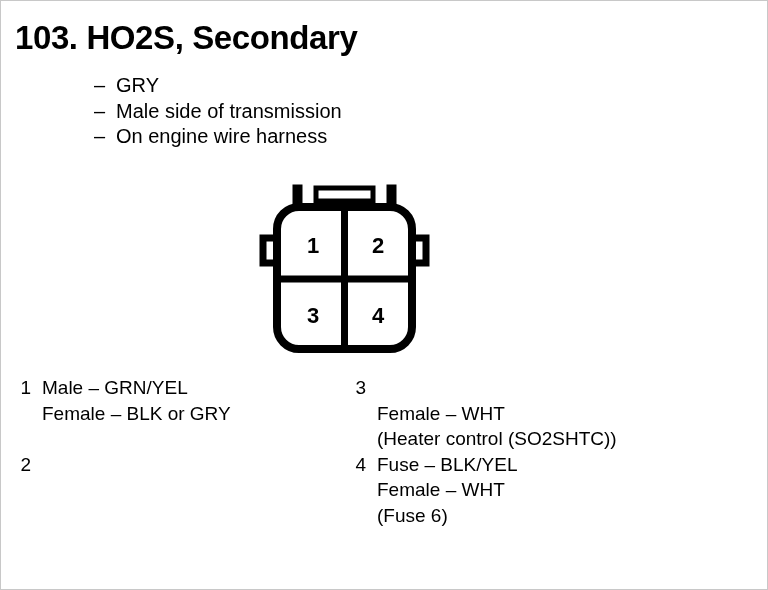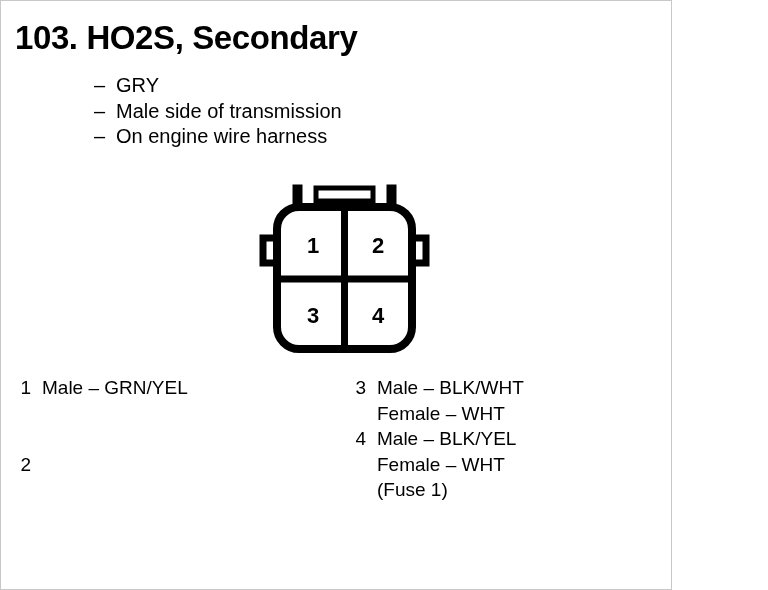--- a/index.html
+++ b/index.html
@@ -6,21 +6,21 @@
     margin: 0;
     padding: 0;
     background: #ffffff;
   }
   body {
     font-family: "Liberation Sans", sans-serif;
     color: #000000;
   }
   #page {
     position: relative;
-    width: 672px;
+    width: 768px;
     height: 590px;
     background: #ffffff;
     border: 1px solid #c8c8c8;
     box-sizing: border-box;
     overflow: hidden;
   }
 
   
   #title {
     position: absolute;
@@ -128,40 +128,41 @@
       <text x="60" y="140" font-family="Liberation Sans, sans-serif" font-size="22" font-weight="bold" text-anchor="middle" fill="#000">3</text>
       <text x="125" y="140" font-family="Liberation Sans, sans-serif" font-size="22" font-weight="bold" text-anchor="middle" fill="#000">4</text>
     </svg>
   </div>
 
   <div id="pin-column-left" class="pin-column">
     <div class="pin-entry">
       <span class="pin-entry-number">1</span>
       <span class="pin-entry-lines">
         <span class="pin-line">Male – GRN/YEL</span><br>
-        <br>
+        <span class="pin-line">Female – BLK or GRY</span><br>
         <br>
       </span>
     </div>
     <div class="pin-entry">
       <span class="pin-entry-number">2</span>
     </div>
   </div>
 
   <div id="pin-column-right" class="pin-column">
     <div class="pin-entry">
       <span class="pin-entry-number">3</span>
       <span class="pin-entry-lines">
-        <span class="pin-line">Male – BLK/WHT</span><br>
+        <br>
         <span class="pin-line">Female – WHT</span><br>
+        <span class="pin-line">(Heater control (SO2SHTC))</span>
       </span>
     </div>
     <div class="pin-entry">
       <span class="pin-entry-number">4</span>
       <span class="pin-entry-lines">
-        <span class="pin-line">Male – BLK/YEL</span><br>
+        <span class="pin-line">Fuse – BLK/YEL</span><br>
         <span class="pin-line">Female – WHT</span><br>
-        <span class="pin-line">(Fuse 1)</span>
+        <span class="pin-line">(Fuse 6)</span>
       </span>
     </div>
   </div>
 
 </div>
 
 </body></html>

